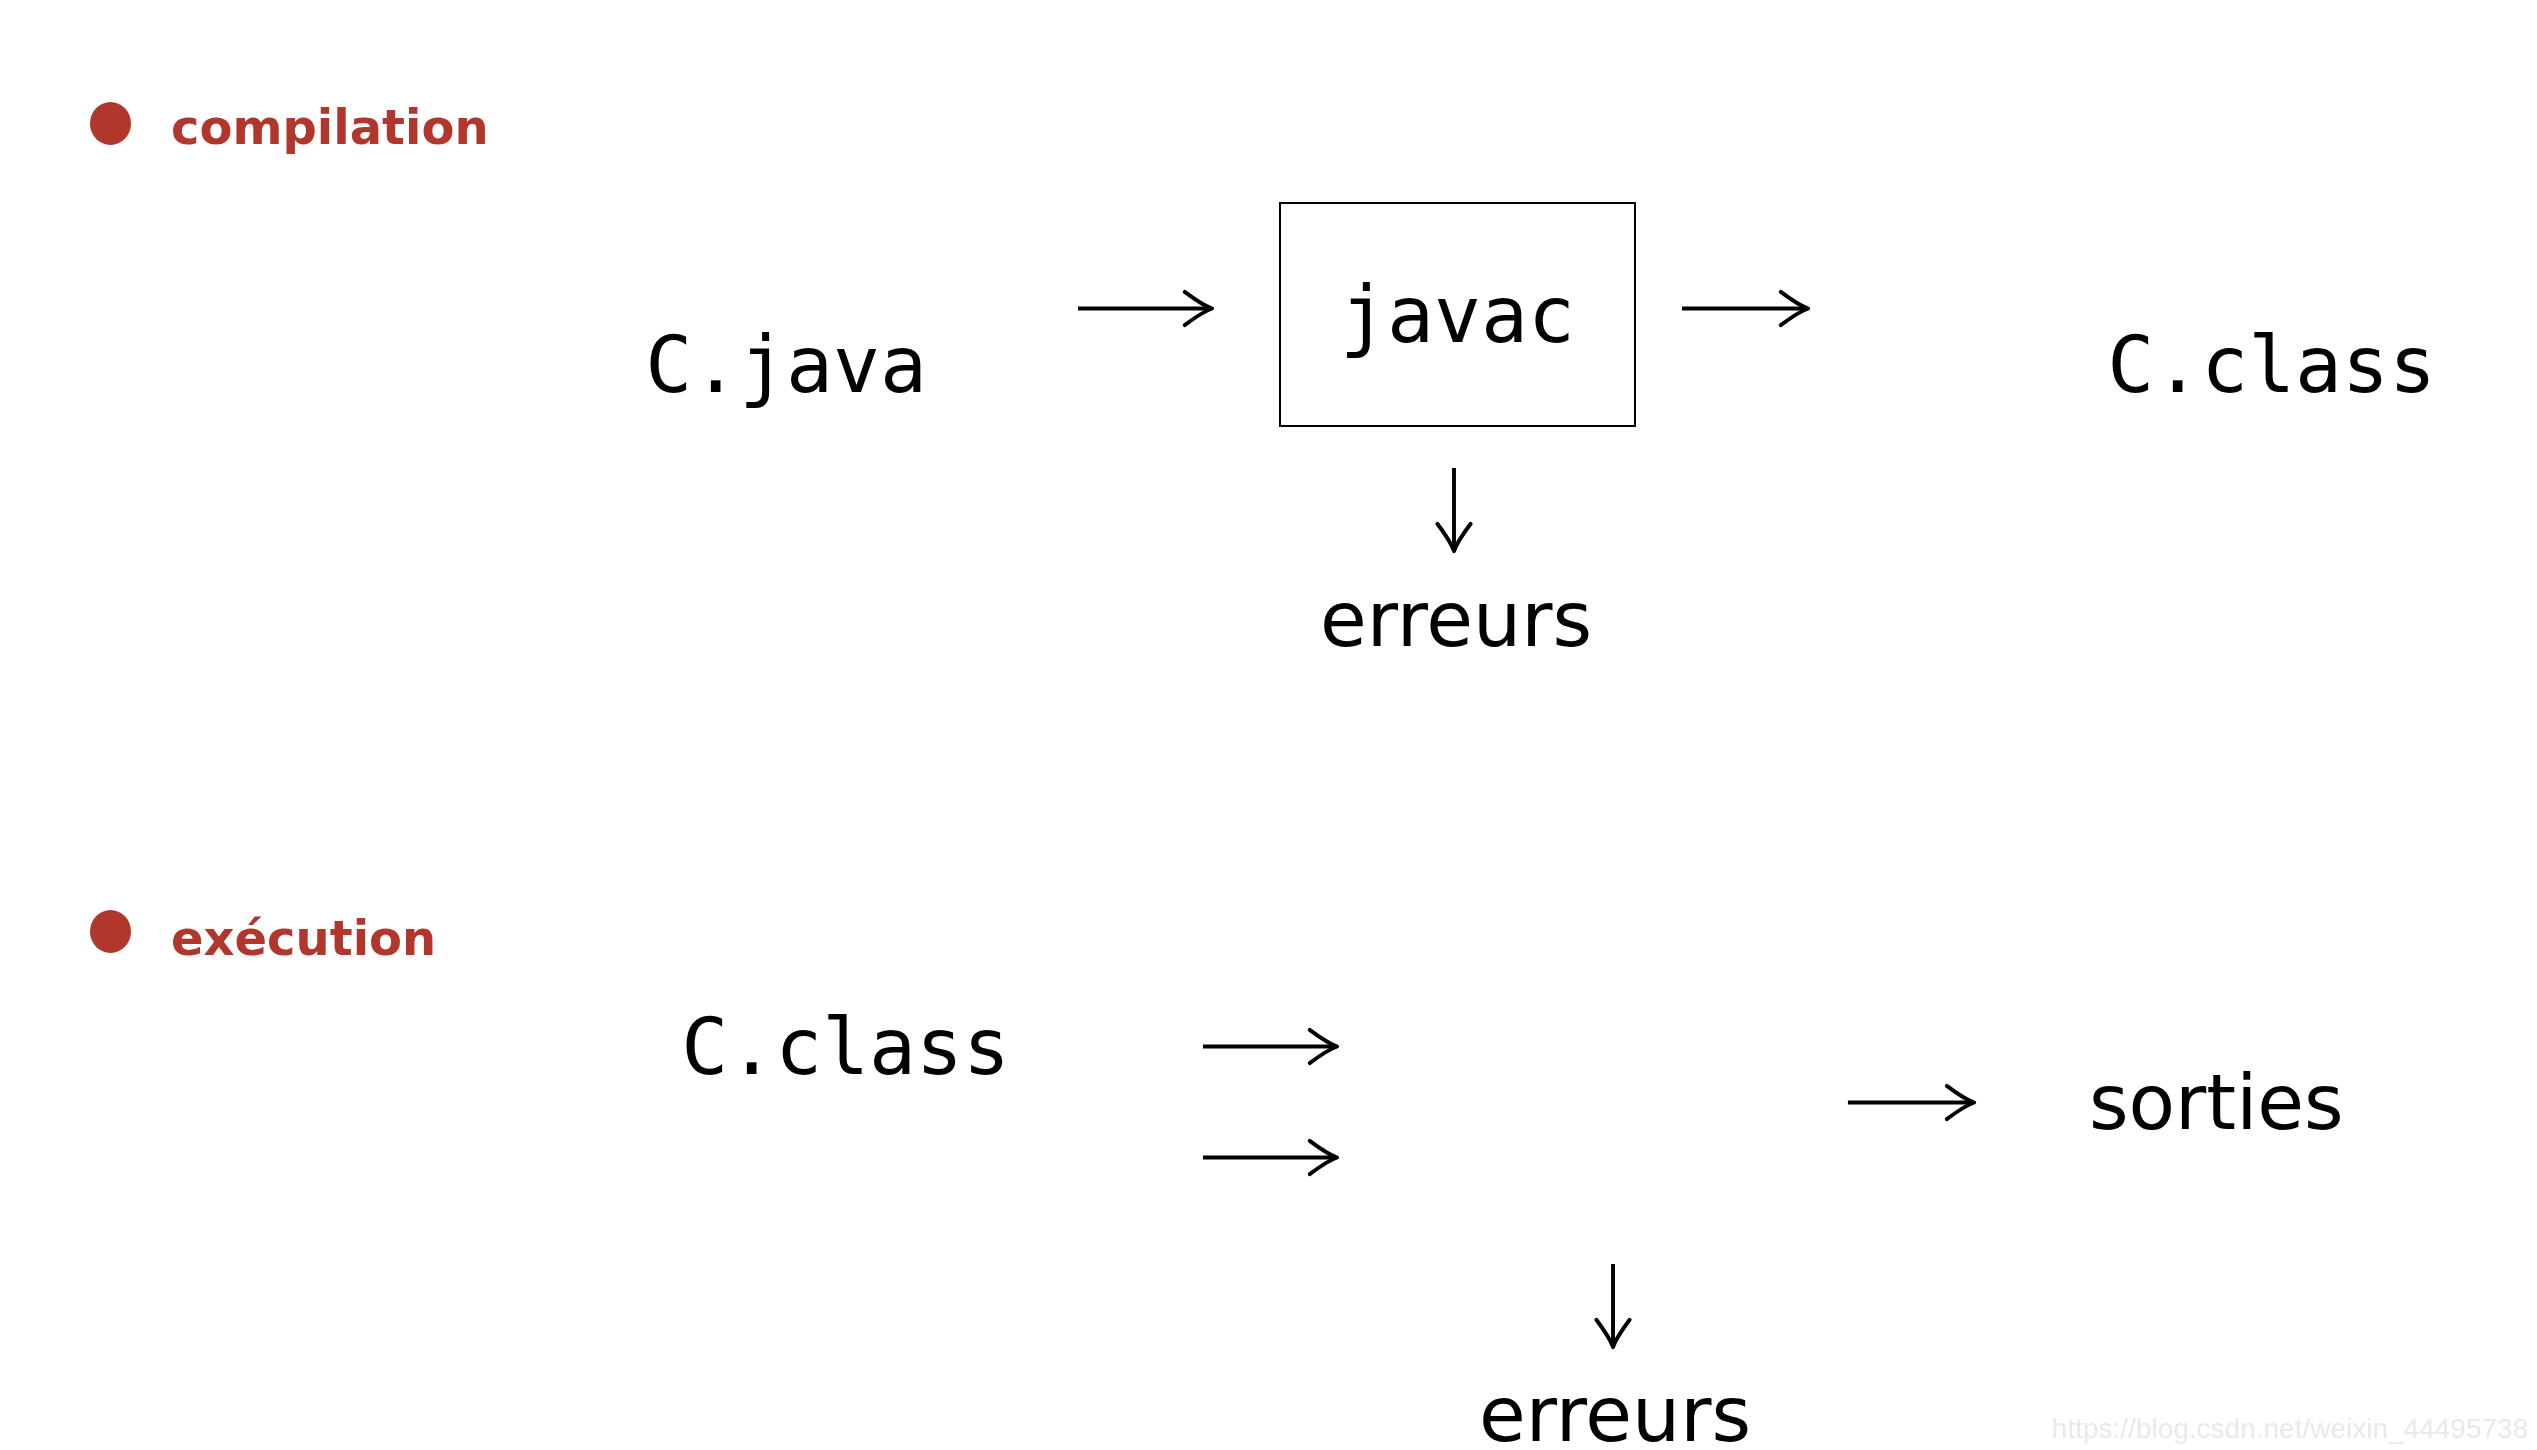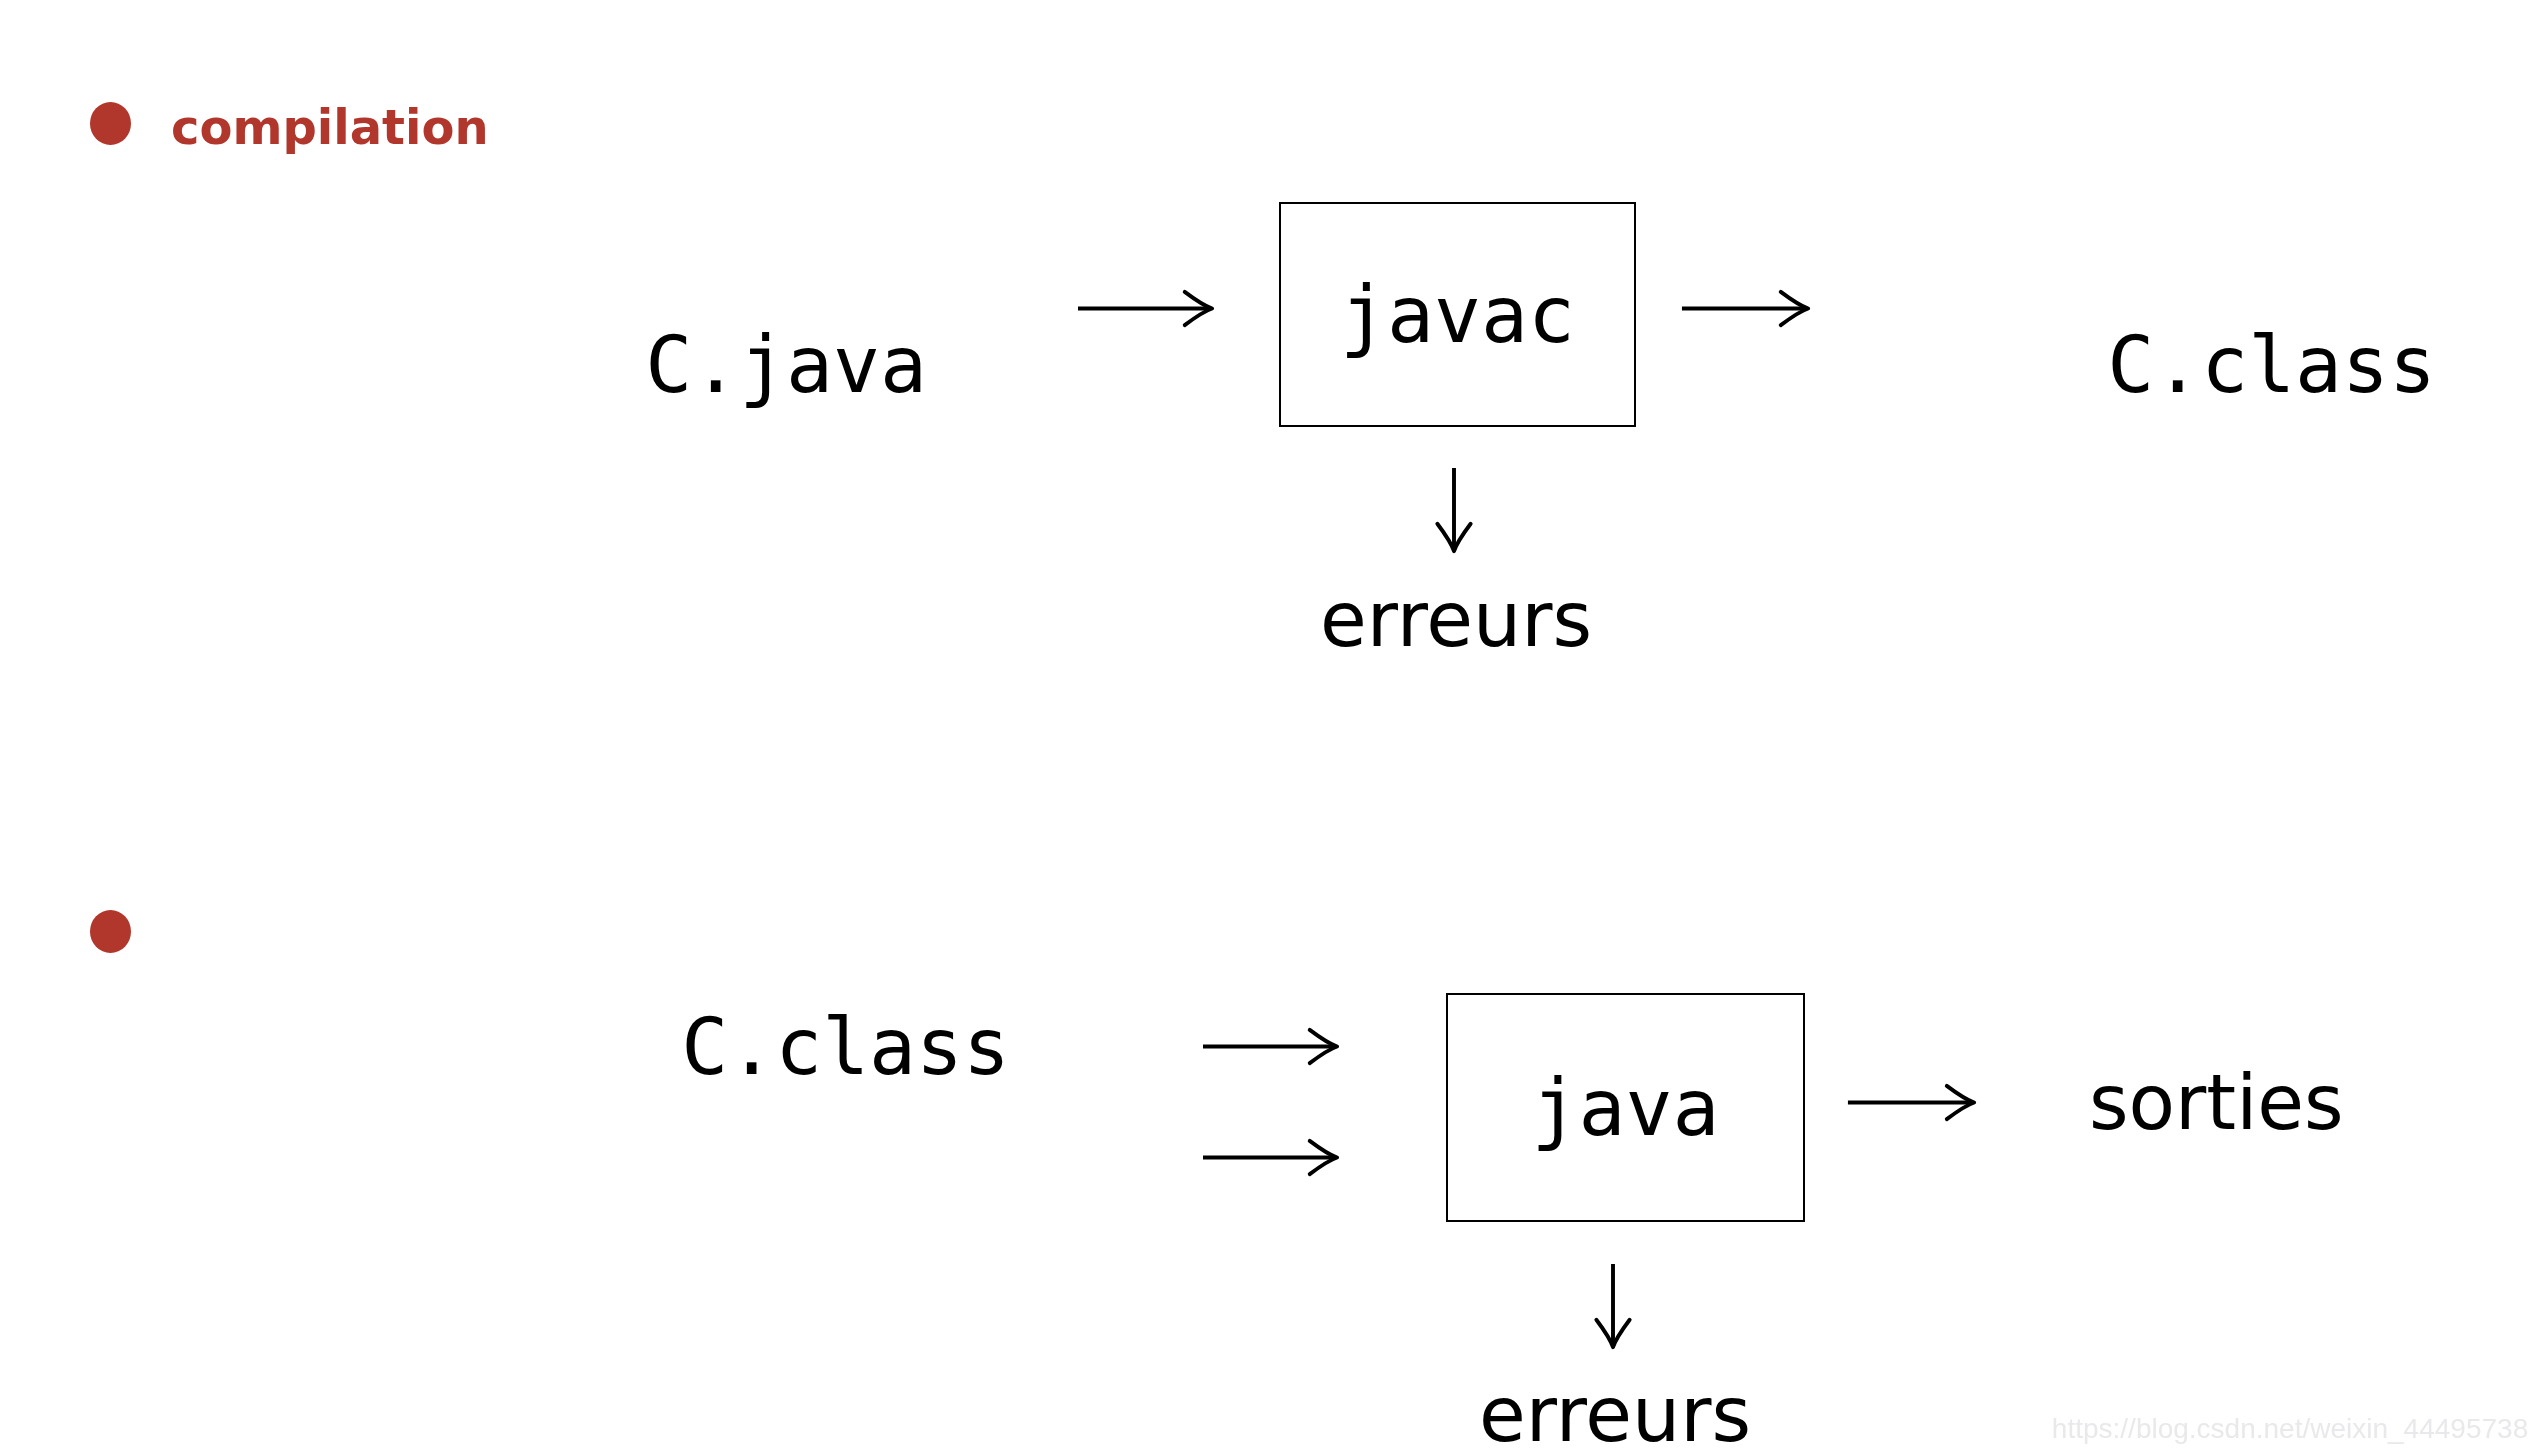--- a/index.html
+++ b/index.html
@@ -80,39 +80,37 @@
 
   <span class="abs arrow cx" style="left:1454px; top:428px;">
     <svg width="47" height="96" viewBox="0 0 48 98">
       <line x1="24" y1="3" x2="24" y2="84" stroke="currentColor" stroke-width="4"></line>
       <path d="M7 60 C16 72 22 82 24 88 C26 82 32 72 41 60" fill="none" stroke="currentColor" stroke-width="4" stroke-linecap="round" stroke-linejoin="round"></path>
     </svg>
   </span>
   <div class="abs t cx" style="left:1456px; top:537px;">erreurs</div>
 
   <div class="abs bullet" style="left:90px; top:910px;"></div>
+  <div class="abs heading" style="left:171px; top:894px;">exécution</div>
 
   <div class="abs t mono ralign" style="right:1528px; top:1001px;">C.class</div>
 
   <span class="abs arrow" style="left:1200px; top:1023px;">
     <svg width="147" height="47" viewBox="0 0 150 48">
       <line x1="3" y1="24" x2="136" y2="24" stroke="currentColor" stroke-width="4"></line>
       <path d="M112 7 C124 16 134 22 140 24 C134 26 124 32 112 41" fill="none" stroke="currentColor" stroke-width="4" stroke-linecap="round" stroke-linejoin="round"></path>
     </svg>
   </span>
   <span class="abs arrow" style="left:1200px; top:1134px;">
     <svg width="147" height="47" viewBox="0 0 150 48">
       <line x1="3" y1="24" x2="136" y2="24" stroke="currentColor" stroke-width="4"></line>
       <path d="M112 7 C124 16 134 22 140 24 C134 26 124 32 112 41" fill="none" stroke="currentColor" stroke-width="4" stroke-linecap="round" stroke-linejoin="round"></path>
     </svg>
   </span>
 
-  <div class="abs procbox" style="left:1446px; top:993px; width:355px; height:225px;">
-    <span class="t mono">java</span>
-  </div>
 
   <span class="abs arrow" style="left:1845px; top:1079px;">
     <svg width="139" height="47" viewBox="0 0 142 48">
       <line x1="3" y1="24" x2="128" y2="24" stroke="currentColor" stroke-width="4"></line>
       <path d="M104 7 C116 16 126 22 132 24 C126 26 116 32 104 41" fill="none" stroke="currentColor" stroke-width="4" stroke-linecap="round" stroke-linejoin="round"></path>
     </svg>
   </span>
 
   <div class="abs t" style="left:2089px; top:1057px;">sorties</div>
 

